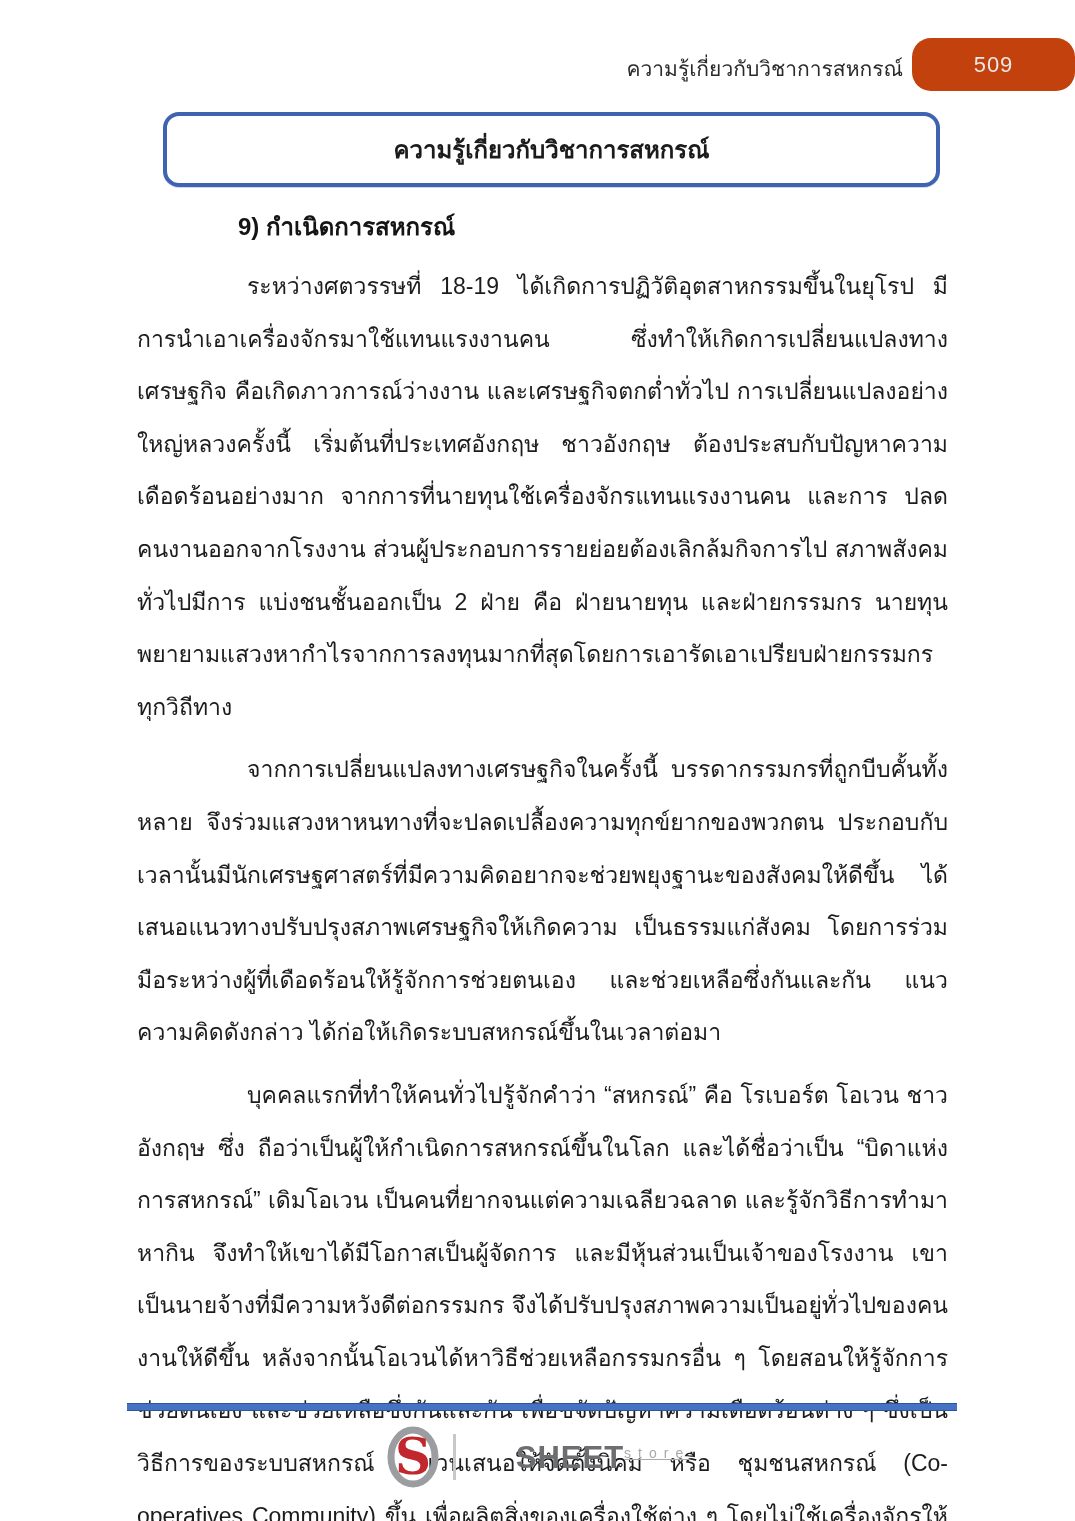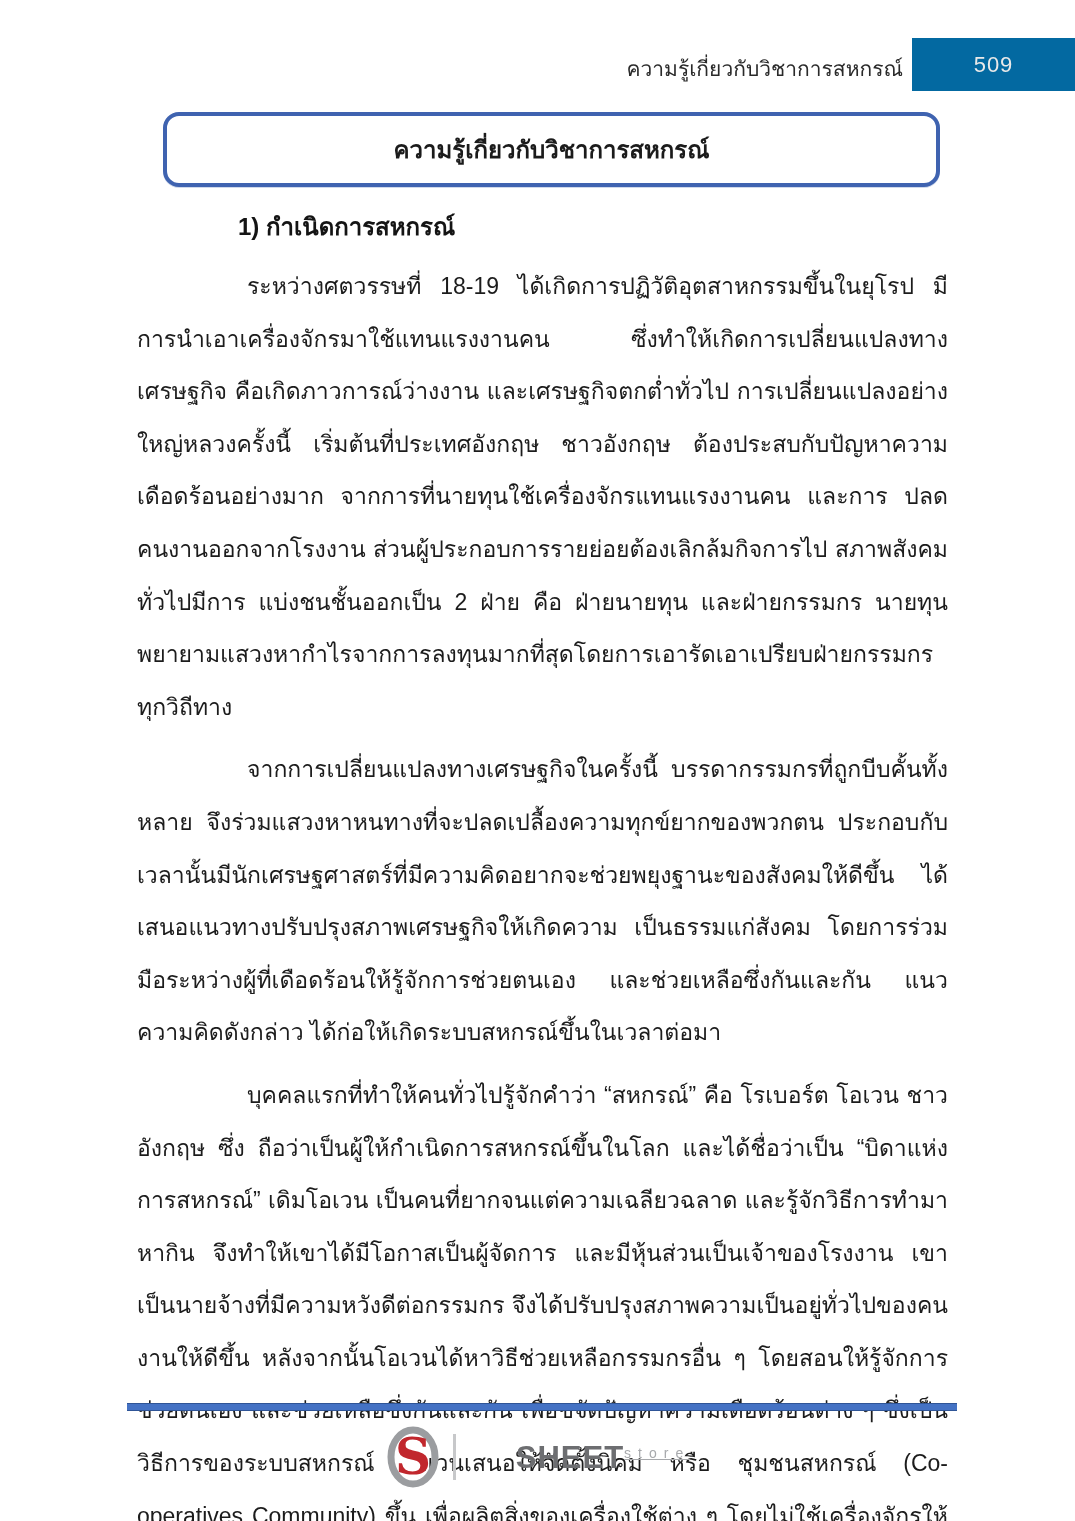--- a/index.html
+++ b/index.html
@@ -17,22 +17,22 @@
     position: absolute;
     top: 52px; right: 172px;
     font-size: 21px;
     color: #2a2a2a;
     white-space: nowrap;
   }
   .page-number-box {
     position: absolute;
     top: 38px; right: 0;
     width: 163px; height: 53px;
-    background: #0369a1;
-    display: flex; align-items: center; justify-content: center;
+    background: #c2410c;
+    display: flex; align-items: center; justify-content: center; border-radius: 19px;
   }
   .page-number {
     color: #e9e9e9;
     font-size: 22px;
     letter-spacing: 1px;
   }
 
   
   .title-box {
     position: absolute;
@@ -116,21 +116,21 @@
 <div class="header-title">ความรู้เกี่ยวกับวิชาการสหกรณ์</div>
 <div class="page-number-box">
   <span class="page-number">509</span>
 </div>
 
 <div class="title-box">
   <span class="title-box-text">ความรู้เกี่ยวกับวิชาการสหกรณ์</span>
 </div>
 
 <div class="body-content">
-  <h2 class="section-heading">1) กำเนิดการสหกรณ์</h2>
+  <h2 class="section-heading">9) กำเนิดการสหกรณ์</h2>
   <p class="paragraph">ระหว่างศตวรรษที่ 18-19 ได้เกิดการปฏิวัติอุตสาหกรรมขึ้นในยุโรป มีการนำเอาเครื่องจักรมาใช้แทนแรงงานคน ซึ่งทำให้เกิดการเปลี่ยนแปลงทางเศรษฐกิจ คือเกิดภาวการณ์ว่างงาน และเศรษฐกิจตกต่ำทั่วไป การเปลี่ยนแปลงอย่างใหญ่หลวงครั้งนี้ เริ่มต้นที่ประเทศอังกฤษ ชาวอังกฤษ ต้องประสบกับปัญหาความเดือดร้อนอย่างมาก จากการที่นายทุนใช้เครื่องจักรแทนแรงงานคน และการ ปลดคนงานออกจากโรงงาน ส่วนผู้ประกอบการรายย่อยต้องเลิกล้มกิจการไป สภาพสังคมทั่วไปมีการ แบ่งชนชั้นออกเป็น 2 ฝ่าย คือ ฝ่ายนายทุน และฝ่ายกรรมกร นายทุนพยายามแสวงหากำไรจากการลงทุนมากที่สุดโดยการเอารัดเอาเปรียบฝ่ายกรรมกรทุกวิถีทาง</p>
   <p class="paragraph">จากการเปลี่ยนแปลงทางเศรษฐกิจในครั้งนี้ บรรดากรรมกรที่ถูกบีบคั้นทั้งหลาย จึงร่วมแสวงหาหนทางที่จะปลดเปลื้องความทุกข์ยากของพวกตน ประกอบกับเวลานั้นมีนักเศรษฐศาสตร์ที่มีความคิดอยากจะช่วยพยุงฐานะของสังคมให้ดีขึ้น ได้เสนอแนวทางปรับปรุงสภาพเศรษฐกิจให้เกิดความ เป็นธรรมแก่สังคม โดยการร่วมมือระหว่างผู้ที่เดือดร้อนให้รู้จักการช่วยตนเอง และช่วยเหลือซึ่งกันและกัน แนวความคิดดังกล่าว ได้ก่อให้เกิดระบบสหกรณ์ขึ้นในเวลาต่อมา</p>
   <p class="paragraph">บุคคลแรกที่ทำให้คนทั่วไปรู้จักคำว่า “สหกรณ์” คือ โรเบอร์ต โอเวน ชาวอังกฤษ ซึ่ง ถือว่าเป็นผู้ให้กำเนิดการสหกรณ์ขึ้นในโลก และได้ชื่อว่าเป็น “บิดาแห่งการสหกรณ์” เดิมโอเวน เป็นคนที่ยากจนแต่ความเฉลียวฉลาด และรู้จักวิธีการทำมาหากิน จึงทำให้เขาได้มีโอกาสเป็นผู้จัดการ และมีหุ้นส่วนเป็นเจ้าของโรงงาน เขาเป็นนายจ้างที่มีความหวังดีต่อกรรมกร จึงได้ปรับปรุงสภาพความเป็นอยู่ทั่วไปของคนงานให้ดีขึ้น หลังจากนั้นโอเวนได้หาวิธีช่วยเหลือกรรมกรอื่น ๆ โดยสอนให้รู้จักการ ช่วยตนเอง และช่วยเหลือซึ่งกันและกัน เพื่อขจัดปัญหาความเดือดร้อนต่าง ๆ ซึ่งเป็นวิธีการของระบบสหกรณ์ โอเวนเสนอให้จัดตั้งนิคม หรือ ชุมชนสหกรณ์ (Co-operatives Community) ขึ้น เพื่อผลิตสิ่งของเครื่องใช้ต่าง ๆ โดยไม่ใช้เครื่องจักรให้เป็นทรัพย์สินของชมรม ซึ่งเป็นของส่วนรวมเป็นการป้องกันมิให้มีสภาพนายทุนปะปนอยู่ในชมรม การจัดตั้งชมรมสหกรณ์นี้จะต้องใช้เงินทุนและที่ดิน เป็นจำนวนมาก โอเวนจึงพยายามเผยแพร่แผนการจัดตั้งชมรมสหกรณ์ เพื่อให้คนทั่วไปได้เข้าใจสหกรณ์ในฐานะสมาคมเพื่อเศรษฐกิจ แต่โอเวน ยังไม่สามารถจัดตั้งชมรมสหกรณ์ในประเทศอังกฤษได้ เพราะมีปัญหาเกี่ยวกับสภาพสังคมในสมัยนั้น โอเวนจึงได้เดินทางไปประเทศสหรัฐอเมริกา และทดลองจัดตั้งชุมชนสหกรณ์ขึ้นครั้งแรกที่นิวฮาโมนี รัฐอินเดียนา สหรัฐอเมริกาในปี พ.ศ. 2368 ให้ชื่อว่า นิวฮาโมนี (New Harmony) แต่ได้ล้มเลิกไปในระยะเวลาต่อมา เนื่องจากไม่ได้คัดเลือกสมาชิกและไม่มีกิจกรรมเพียงพอให้คุ้มกับค่าใช้จ่าย นอกจากนี้ยังมีปัญหาเกี่ยวกับการปกครองและศาสนา อย่างไรก็ตามแนวความคิดของโอเวน ก็มีอิทธิพลต่อนักปฏิรูปทางเศรษฐกิจ เขาได้ให้แนวความคิดเกี่ยวกับความร่วมมือ ร่วมใจ ระหว่างมนุษย์ในอันที่จะช่วยตนเองและช่วยเหลือซึ่งกันและกัน เพื่อยกมาตรฐานความเป็นอยู่ให้สูงขึ้น</p>
 </div>
 
 <div class="footer-divider"></div>
 
 <div class="footer-logo">
   <svg class="logo-mark" viewBox="0 0 56 66" xmlns="http://www.w3.org/2000/svg" aria-hidden="true">
     <ellipse cx="28" cy="33" rx="22" ry="27" fill="none" stroke="#9b9da0" stroke-width="7"></ellipse>

